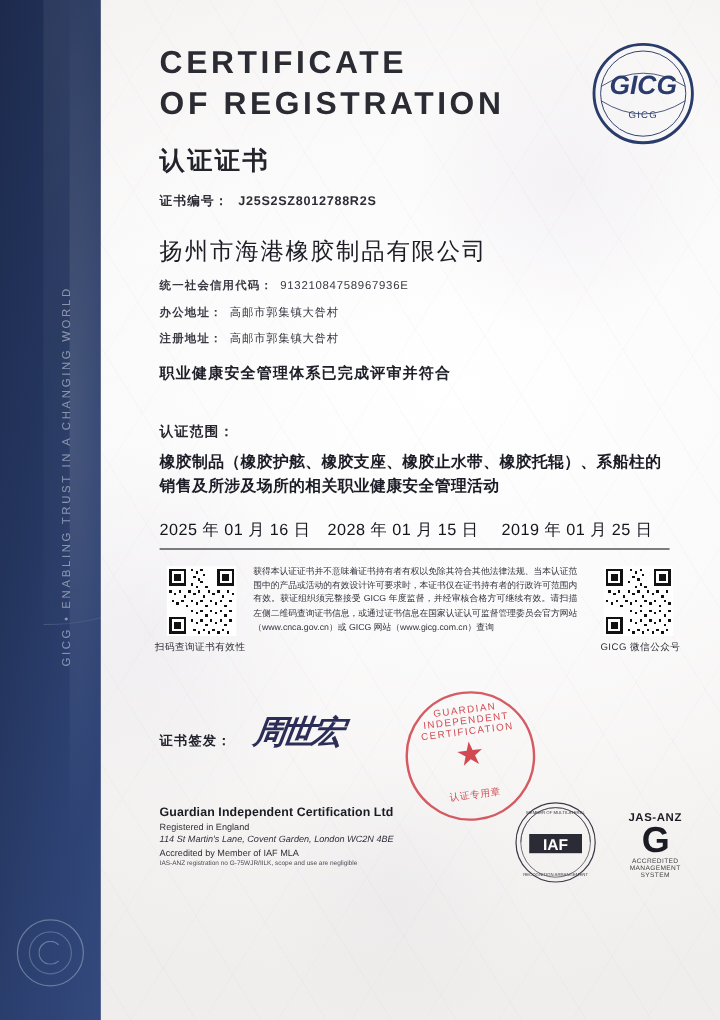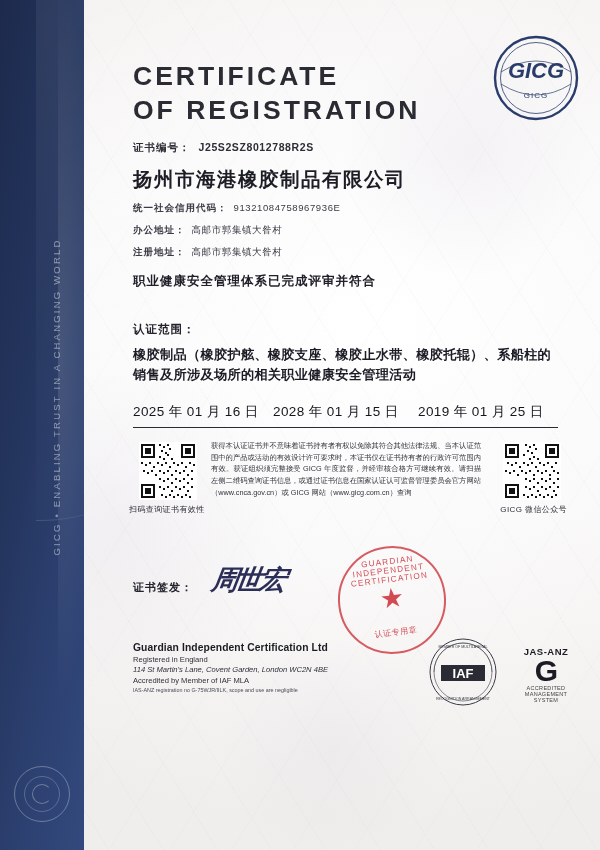--- a/index.html
+++ b/index.html
@@ -67,33 +67,33 @@
     border-right-color:transparent;
   }
 
   
   .gicg{position:absolute;right:18px;top:32px;width:92px;height:92px;}
   .gicg svg{display:block;}
 
   .content{position:absolute;left:133px;top:0;width:440px;height:850px;}
 
   h1.cert{
-    margin:0;padding-top:60px;
+    margin:0;padding-top:36px;
     font-size:26.5px;letter-spacing:3.0px;font-weight:bold;color:#2b2b33;
     line-height:1.28;
   }
   h1.cert .l2{display:block;}
   .cn-title{
     margin-top:16px;font-size:21px;font-weight:bold;color:#23232b;letter-spacing:2px;
   }
   .row{margin-top:13px;font-size:10.5px;color:#2d2d36;}
   .lbl{font-weight:bold;letter-spacing:1px;}
   .val{margin-left:8px;letter-spacing:0.6px;font-weight:bold;margin-top:19px;}
   .company{
-    margin-top:11px;font-size:19.5px;font-weight:bold;color:#1d1d26;letter-spacing:1.5px;
+    margin-top:21px;font-size:19.5px;font-weight:normal;color:#1d1d26;letter-spacing:1.5px;
   }
   .small-row{margin-top:9px;font-size:9.5px;color:#3a3a44;}
   .small-row .lbl{font-weight:bold;}
   .small-row .val{font-weight:normal;margin-left:6px;}
   .statement{margin-top:14px;font-size:12.5px;font-weight:bold;color:#20202a;letter-spacing:1px;}
   .std{margin-top:10px;font-size:19px;font-weight:bold;color:#16161f;letter-spacing:0.5px;}
   .scope-label{margin-top:32px;font-size:11.5px;font-weight:bold;color:#24242e;letter-spacing:1px;}
   .scope-text{
     margin-top:8px;font-size:13.2px;font-weight:bold;color:#1c1c26;line-height:1.55;letter-spacing:0.3px;
     width:420px;
@@ -184,20 +184,21 @@
       <text x="46" y="66" text-anchor="middle" font-family="Liberation Sans, sans-serif" font-size="8" letter-spacing="1" fill="#2a3c6b">GICG</text>
     </svg>
   </div>
 
   <div class="content">
     <h1 class="cert">
       <span>CERTIFICATE</span>
       <span class="l2">OF REGISTRATION</span>
     </h1>
 
+    <div class="cn-title">认证证书</div>
 
     <div class="row">
       <span class="lbl">证书编号：</span><span class="val">J25S2SZ8012788R2S</span>
     </div>
 
     <div class="company">扬州市海港橡胶制品有限公司</div>
 
     <div class="small-row">
       <span class="lbl">统一社会信用代码：</span><span class="val">91321084758967936E</span>
     </div>

